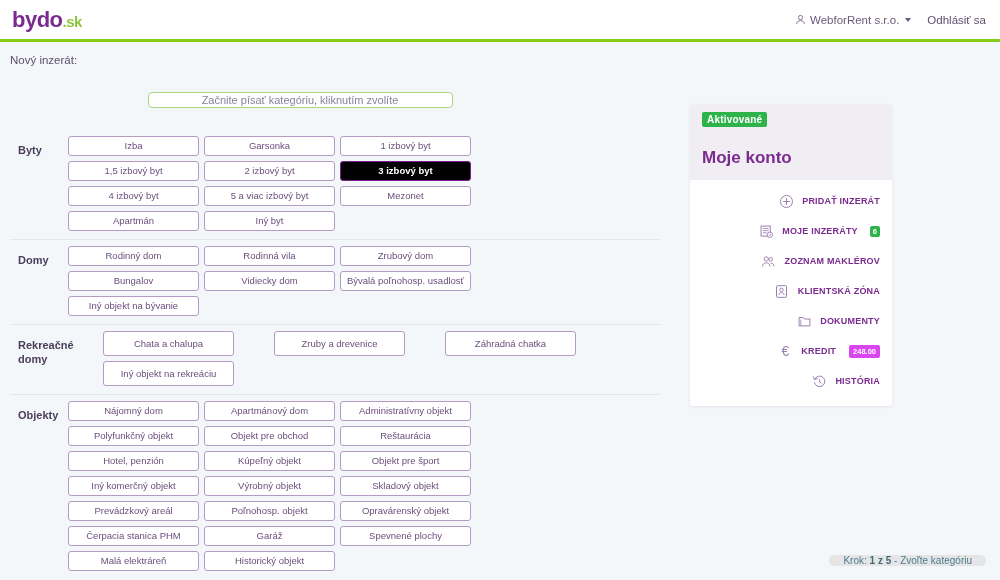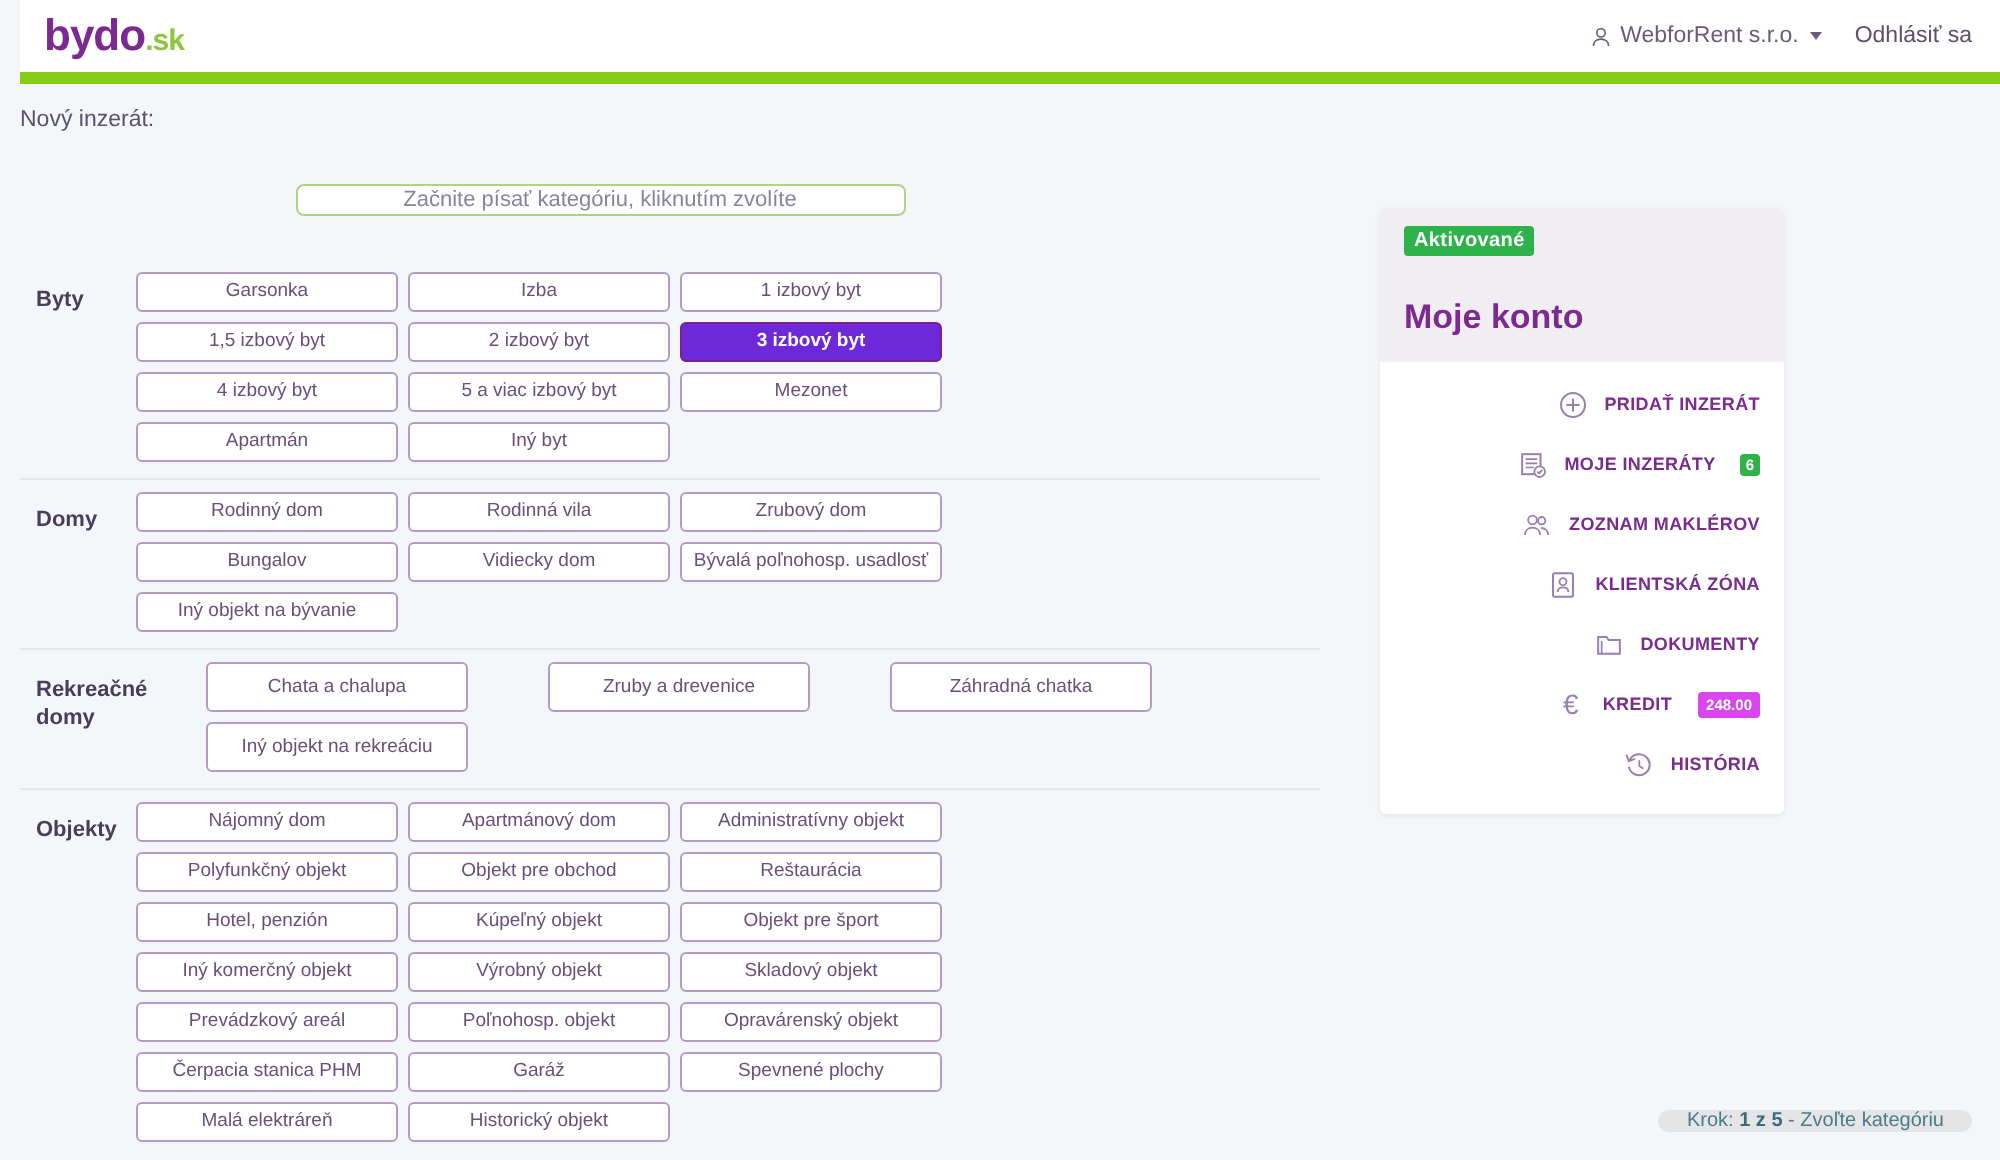--- a/index.html
+++ b/index.html
@@ -15,22 +15,21 @@
     font-size: 12px;
   }
   
   .topbar {
     height: 42px;
     background: #ffffff;
     display: flex;
     align-items: center;
     justify-content: space-between;
     padding: 0 14px 0 12px;
-    border-bottom: 6px solid #84cc16;
-    margin-left: 10px;
+    border-bottom: 3px solid #84cc16;
   }
   .logo {
     font-size: 22px;
     font-weight: bold;
     letter-spacing: -0.5px;
     display: flex;
     align-items: baseline;
   }
   .logo .lg-main { color: #7b2a8f; }
   .logo .lg-tld { color: #8cc63f; font-size: 15px; font-weight: bold; }
@@ -118,21 +117,21 @@
     display: flex;
     align-items: center;
     justify-content: center;
     cursor: pointer;
     text-align: center;
     line-height: 1;
     padding: 0 2px;
     font-family: "Liberation Sans", sans-serif;
   }
   .chip.selected {
-    background: #6d28d9;
+    background: #000000;
     border-color: #7b1f8e;
     color: #ffffff;
     font-weight: bold;
   }
   .sec-rek .chip { height: 25px; margin-left: 35px; }
 
   
   .sidebar {
     width: 202px;
     margin-left: 30px;
@@ -246,22 +245,22 @@
     <div class="newad-label">Nový inzerát:</div>
 
     <div class="search-row">
       <input class="search-input" type="text" placeholder="Začnite písať kategóriu, kliknutím zvolíte" style="">
     </div>
 
     <div id="sections-host">
         <div class="section">
           <div class="sec-title">Byty</div>
           <div class="chips">
+            <div class="chip">Izba</div>
             <div class="chip">Garsonka</div>
-            <div class="chip">Izba</div>
             <div class="chip">1 izbový byt</div>
             <div class="chip">1,5 izbový byt</div>
             <div class="chip">2 izbový byt</div>
             <div class="chip selected">3 izbový byt</div>
             <div class="chip">4 izbový byt</div>
             <div class="chip">5 a viac izbový byt</div>
             <div class="chip">Mezonet</div>
             <div class="chip">Apartmán</div>
             <div class="chip">Iný byt</div>
           </div>

